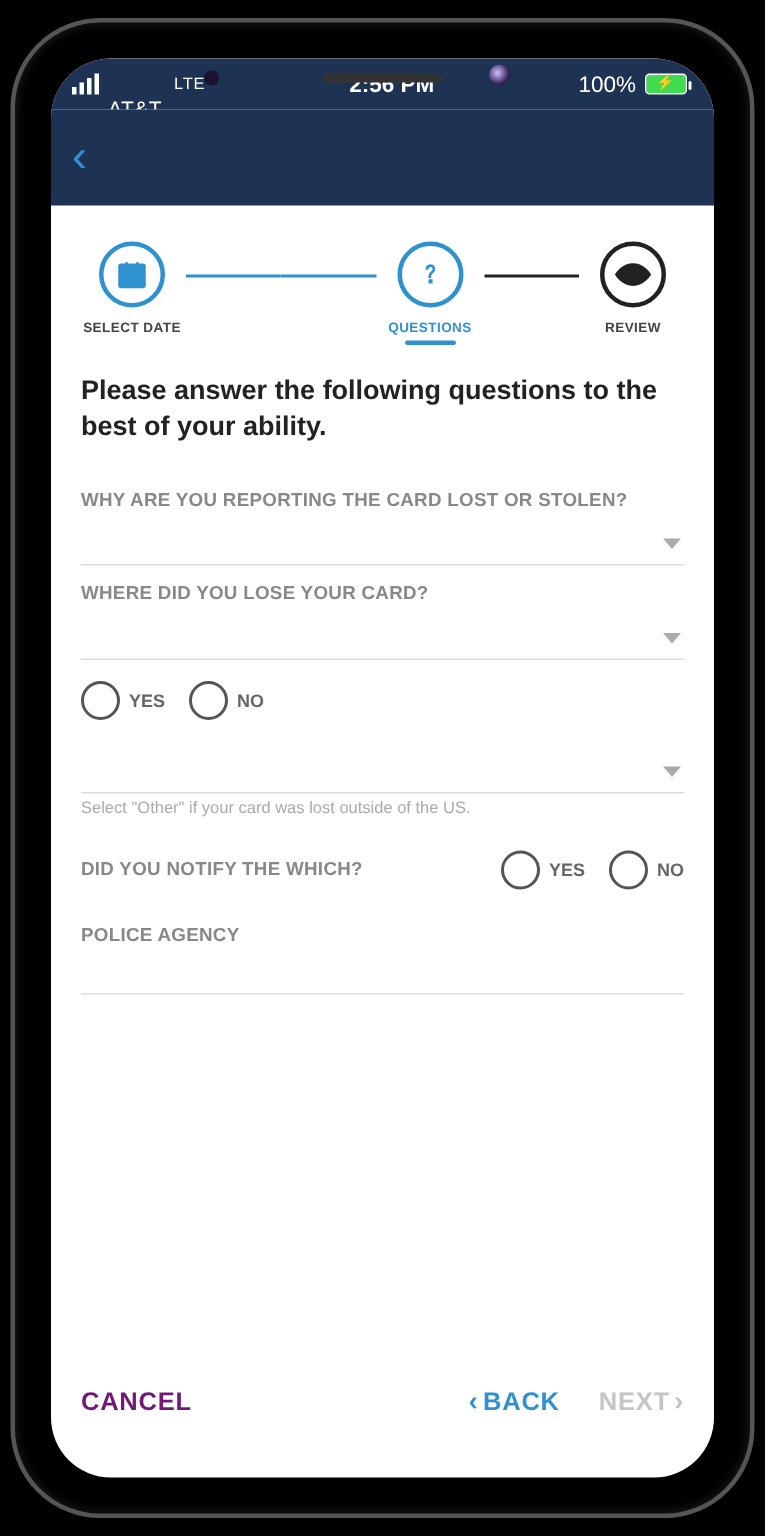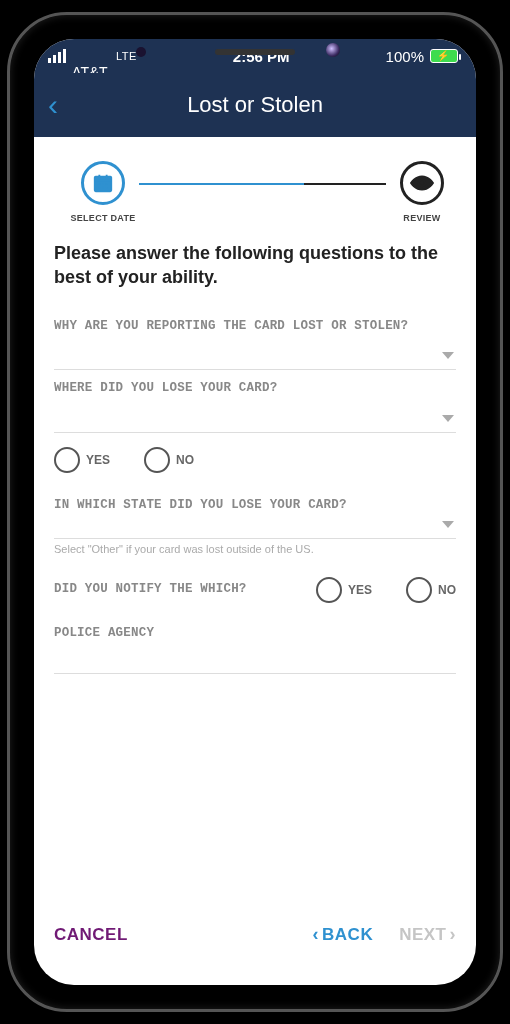--- a/index.html
+++ b/index.html
@@ -67,21 +67,21 @@
     background:#1e3253; color:#fff;
     height:64px; position:relative;
     display:flex; align-items:center; justify-content:center;
   }
   .back-chevron {
     position:absolute; left:14px; top:50%; transform:translateY(-50%);
     color:#2f91d0; font-size:30px; line-height:1; cursor:pointer;
   }
   .title { font-size:22px; font-weight:400; }
   
-  .stepper-wrap { padding: 24px 18px 6px; margin-left: 15px; }
+  .stepper-wrap { padding: 24px 18px 6px; }
   .stepper { display:flex; align-items:flex-start; }
   .step { flex:0 0 auto; width:72px; text-align:center; position:relative;}
   .step .circle {
     width:44px;height:44px;border-radius:50%;
     margin:0 auto; display:flex;align-items:center;justify-content:center;
     border:3px solid #2f91d0; background:#fff;
   }
   .step.done .circle svg, .step.active .circle svg { stroke:#2f91d0; fill:#2f91d0;}
   .step.pending .circle { border-color:#222;}
   .step.pending .circle svg { stroke:#222; fill:#222;}
@@ -89,32 +89,32 @@
     margin-top:8px; font-size:9px; font-weight:700; color:#444; letter-spacing:0.3px; white-space:nowrap;
   }
   .step.active .step-label { color:#2f91d0;}
   .active-underline { width:34px; height:3px; background:#2f91d0; margin:4px auto 0; border-radius:2px;}
   .connector { flex:1; height:2px; background:#2f91d0; margin-top:22px;}
   .connector.pending { background:#222;}
   
   .content { padding: 12px 20px 0; flex:1; overflow:hidden; color:#222;}
   .prompt { font-size:18px; font-weight:700; line-height:1.35; margin-bottom:18px;}
   .field { border-bottom:1px solid #ddd; padding: 10px 0 12px; position:relative;}
-  .field-label { font-size:12.5px; font-weight:600; color:#888; letter-spacing:0.2px; line-height:1.4;font-family:Liberation Mono, monospace;}
+  .field-label { font-size:12.5px; font-weight:600; color:#888; letter-spacing:0.2px; line-height:1.4;}
   .field .dropdown-caret {
     position:absolute; right:2px; bottom:10px;
     width:0;height:0;border-left:6px solid transparent;border-right:6px solid transparent;border-top:7px solid #aaa;
   }
   .field.select { padding-bottom:34px; }
   .helper { font-size:11px; color:#aaa; margin-top:4px; }
   .radio-row {
     display:flex; align-items:center; padding:14px 0;
   }
   .radio-row .field-label { flex:1; padding-right:8px;}
-  .radio-group { display:flex; gap:34px; align-items:flex-end;}
+  .radio-group { display:flex; gap:16px; align-items:flex-end;}
   .radio-opt { display:flex; align-items:center; gap:6px; cursor:pointer;}
   .radio-circle { width:26px;height:26px;border:2.5px solid #555;border-radius:50%;}
   .radio-text { font-size:12px; font-weight:600; color:#666;}
   .field.noline { border-bottom:none; }
   .input-line { border-bottom:1px solid #ddd; padding-bottom:28px; margin-top:2px;}
   
   .footer {
     display:flex; align-items:center; padding:10px 20px 40px;
     gap:8px;
   }
@@ -150,21 +150,20 @@
         <div class="sb-right">
           <span>100%</span>
           <span class="battery">
               <span class="bolt">⚡</span>
             </span>
         </div>
       </div>
 
       <div class="header">
         <span class="back-chevron">‹</span>
-        <span class="title">Lost or Stolen</span>
       </div>
 
       <div class="stepper-wrap">
         <div class="stepper">
           <div class="step done">
             <div class="circle">
               <svg width="22" height="22" viewBox="0 0 24 24" fill="none" stroke="#2f91d0" stroke-width="2">
                   <rect x="3" y="5" width="18" height="16" rx="1"></rect>
                   <line x1="3" y1="9" x2="21" y2="9"></line>
                   <line x1="8" y1="3" x2="8" y2="7"></line>
@@ -174,20 +173,29 @@
                   <circle cx="16" cy="13" r="1" fill="#2f91d0" stroke="none"></circle>
                   <circle cx="8" cy="17" r="1" fill="#2f91d0" stroke="none"></circle>
                   <circle cx="12" cy="17" r="1" fill="#2f91d0" stroke="none"></circle>
                   <circle cx="16" cy="17" r="1" fill="#2f91d0" stroke="none"></circle>
                 </svg>
             </div>
             <div class="step-label">SELECT DATE</div>
           </div>
           <div class="connector"></div>
           <div class="connector"></div>
+          <div class="step active">
+            <div class="circle">
+              <svg width="22" height="28" viewBox="0 0 24 24" fill="#2f91d0">
+                  <path d="M9 8a3 3 0 1 1 4.5 2.6C12.5 11.3 12 12 12 13v1h-1v-1c0-1.7 1-2.5 2-3.2A2 2 0 1 0 10 8H9zm2 8h2v2h-2z"></path>
+                </svg>
+            </div>
+            <div class="step-label">QUESTIONS</div>
+            <div class="active-underline"></div>
+          </div>
           <div class="connector pending"></div>
           <div class="step pending">
             <div class="circle">
               <svg width="26" height="26" viewBox="0 0 24 24" fill="none" stroke="#222" stroke-width="2">
                   <path d="M2 12s3.5-6 10-6 10 6 10 6-3.5 6-10 6S2 12 2 12z"></path>
                   <circle cx="12" cy="12" r="3" fill="#222"></circle>
                 </svg>
             </div>
             <div class="step-label">REVIEW</div>
           </div>
@@ -214,21 +222,20 @@
               <span class="radio-text">YES</span>
             </div>
             <div class="radio-opt">
               <span class="radio-circle"></span>
               <span class="radio-text">NO</span>
             </div>
           </div>
         </div>
 
         <div class="field select" style="padding-bottom:24px;">
-          <div class="field-label">IN WHICH STATE DID YOU LOSE YOUR CARD?</div>
           <div class="dropdown-caret"></div>
         </div>
         <div class="helper">Select "Other" if your card was lost outside of the US.</div>
 
         <div class="radio-row field noline" style="border-bottom:none; padding-top:22px;">
           <div class="field-label">DID YOU NOTIFY THE WHICH?</div>
           <div class="radio-group">
             <div class="radio-opt">
               <span class="radio-circle"></span>
               <span class="radio-text">YES</span>

